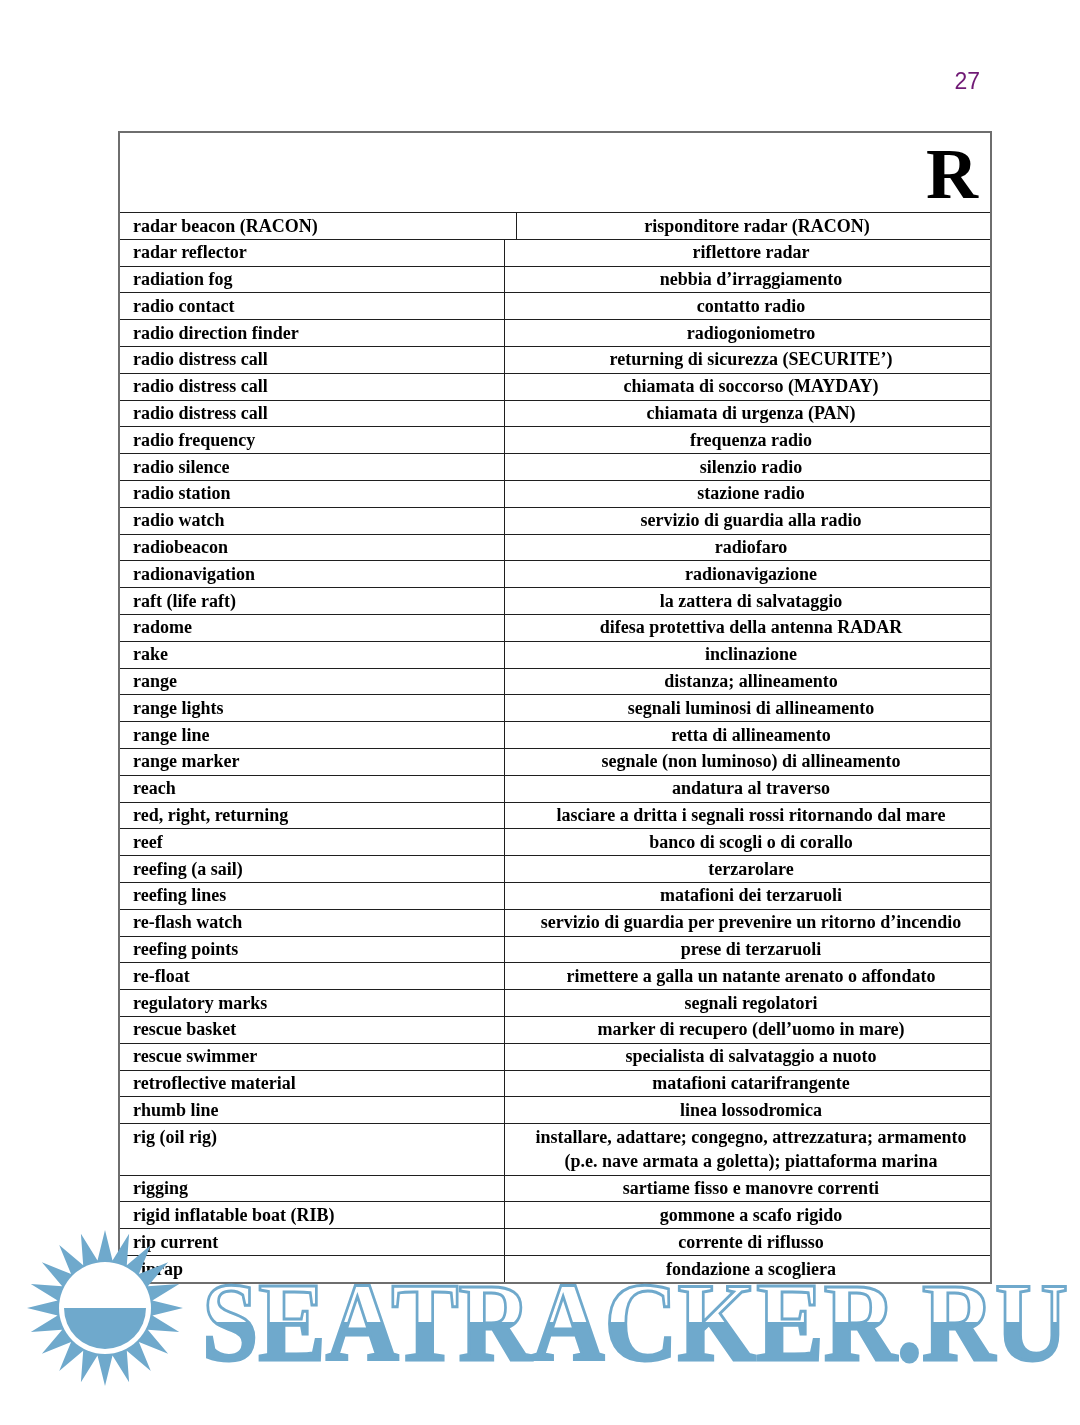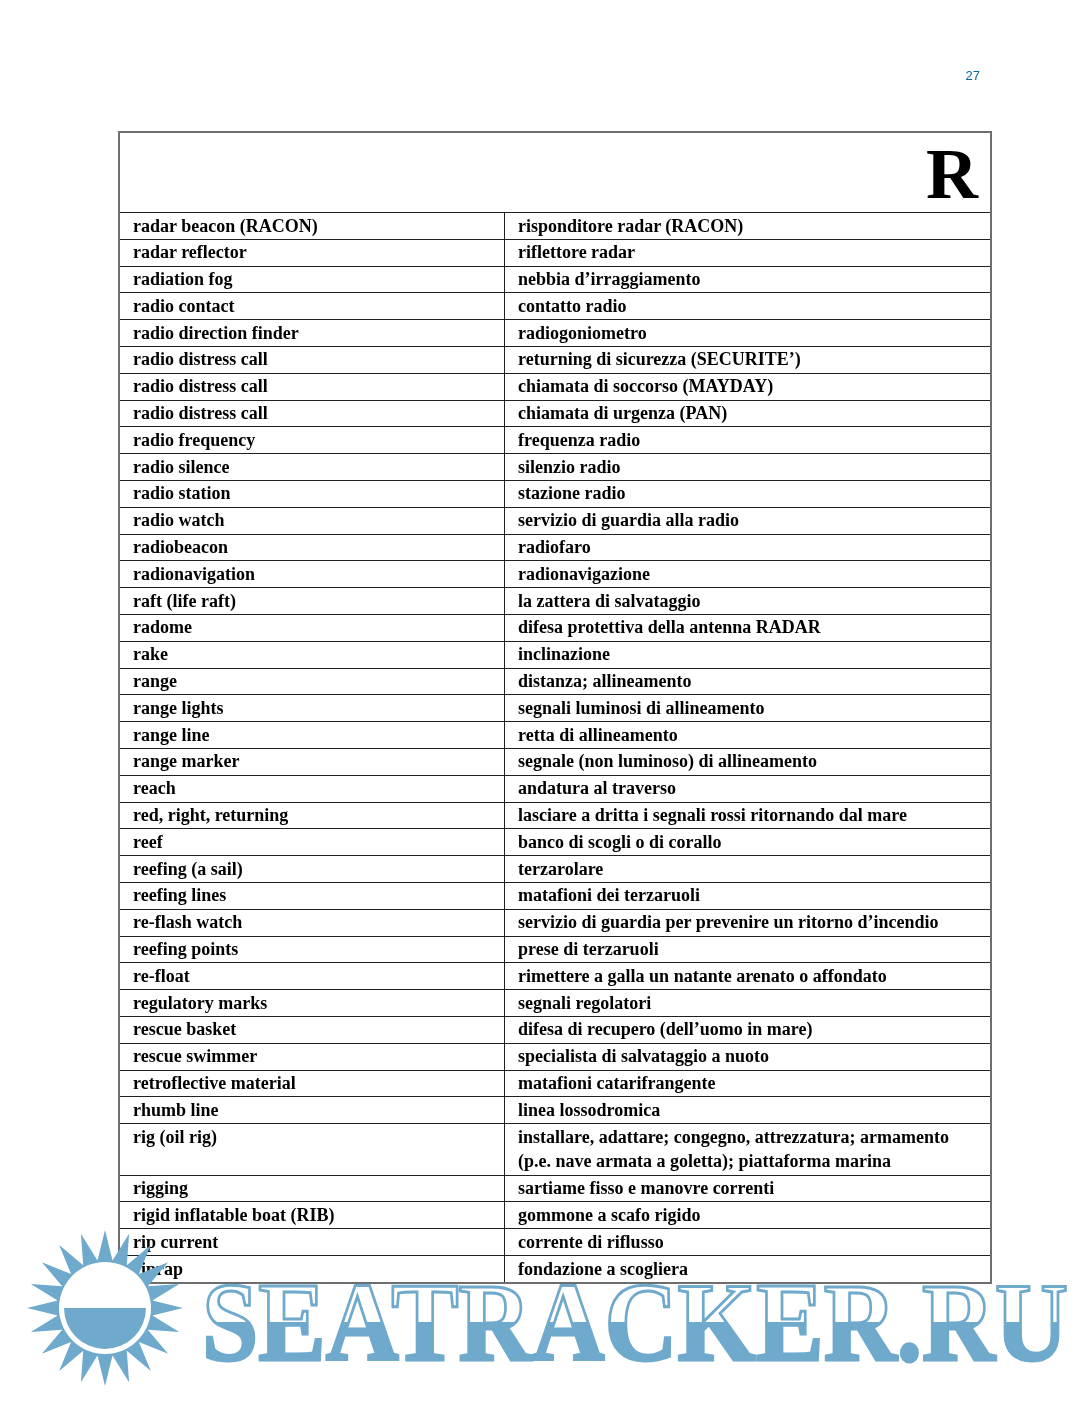--- a/index.html
+++ b/index.html
@@ -7,21 +7,21 @@
     width: 1080px; height: 1425px;
     background: #ffffff;
     font-family: "Liberation Serif", serif;
     position: relative;
     overflow: hidden;
   }
   .page-number {
     position: absolute;
     top: 68px; right: 100px;
     font-family: "Liberation Sans", sans-serif;
-    font-size: 13px; color: #0369a1;
+    font-size: 23px; color: #701a75;
   }
   .gloss-table {
     position: absolute;
     left: 118px; top: 131px;
     width: 874px;
     border: 2px solid #6e6e6e;
     box-sizing: border-box;
     background: #ffffff;
   }
   .gloss-header {
@@ -37,30 +37,30 @@
     font-size: 72px;
     line-height: 70px;
     font-weight: bold;
     color: #000000;
   }
   .row {
     display: grid;
     grid-template-columns: 384px 1fr;
     border-top: 1.5px solid #1f1f1f;
   }
-  .row:first-child { border-top: none; }
+  .row:first-child { border-top: none; gap: 12px; }
   .cell {
     font-size: 18px;
     font-weight: bold;
     color: #000000;
     line-height: 24.8px;
     padding: 0.5px 6px 0.5px 13px;
     box-sizing: border-box;
   }
-  .cell.it { border-left: 1.5px solid #1f1f1f; }
+  .cell.it { border-left: 1.5px solid #1f1f1f; text-align: center; }
   .watermark {
     position: absolute;
     left: 0; top: 1228px;
     width: 942px; height: 170px;
     pointer-events: none;
     margin-left: 28px;
   }
   .wm-sun { position: absolute; left: -3px; top: 0; }
   .wm-text-svg { position: absolute; left: 172px; top: 37px; }
 </style>
@@ -189,21 +189,21 @@
       <div class="row">
         <div class="cell en">re-float</div>
         <div class="cell it">rimettere a galla un natante arenato o affondato</div>
       </div>
       <div class="row">
         <div class="cell en">regulatory marks</div>
         <div class="cell it">segnali regolatori</div>
       </div>
       <div class="row">
         <div class="cell en">rescue basket</div>
-        <div class="cell it">difesa di recupero (dell’uomo in mare)</div>
+        <div class="cell it">marker di recupero (dell’uomo in mare)</div>
       </div>
       <div class="row">
         <div class="cell en">rescue swimmer</div>
         <div class="cell it">specialista di salvataggio a nuoto</div>
       </div>
       <div class="row">
         <div class="cell en">retroflective material</div>
         <div class="cell it">matafioni catarifrangente</div>
       </div>
       <div class="row">

